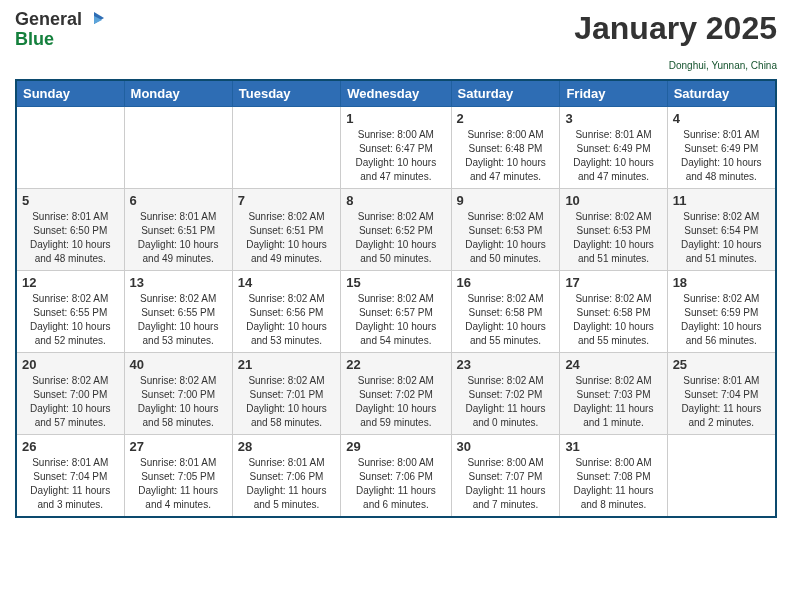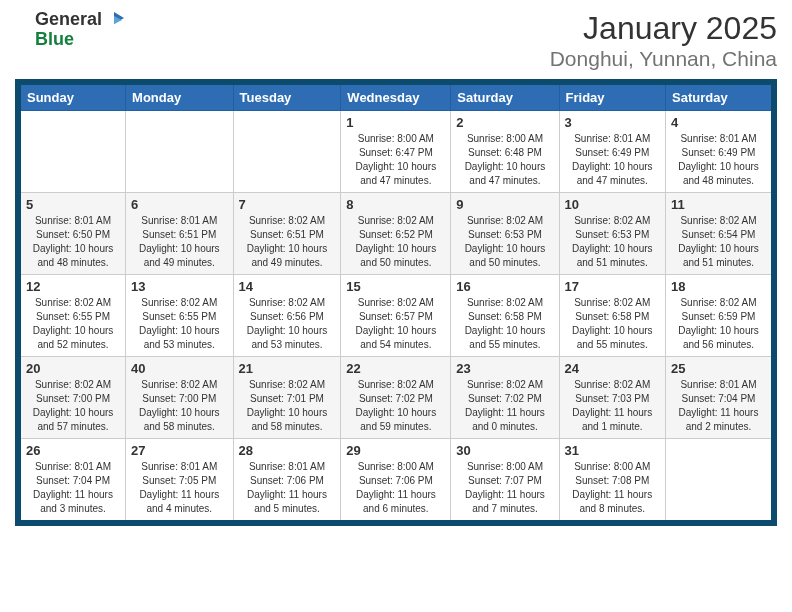--- a/index.html
+++ b/index.html
@@ -20,45 +20,45 @@
       margin-bottom: 8px;
     }
     .logo {
       display: flex;
       align-items: center;
     }
     .logo-text {
       font-size: 18px;
       font-weight: bold;
       line-height: 1.1;
-      margin-left: 20px;
     }
     .logo-general { color: #333; }
     .logo-blue { color: #15803d; }
     .logo-icon {
       width: 20px;
       height: 20px;
       margin-left: 2px;
     }
     .title-block {
       text-align: right;
     }
     .month-title {
       font-size: 32px;
-      font-weight: normal;
+      font-weight: bold;
       color: #333;
     }
     .location {
-      font-size: 21px;
-      color: #737373;
+      font-size: 10px;
+      color: #14532d;
+      margin-top: 13px;
     }
     .calendar {
       width: 100%;
       border-collapse: collapse;
-      border: 6px solid #0c4a6e;
+      border: 2px solid #0c4a6e;
     }
     .calendar th {
       background-color: #2e6db4;
       color: #fff;
       text-align: left;
       padding: 5px 6px;
       font-size: 13px;
       border: 1px solid #2060a0;
     }
     .calendar td {

